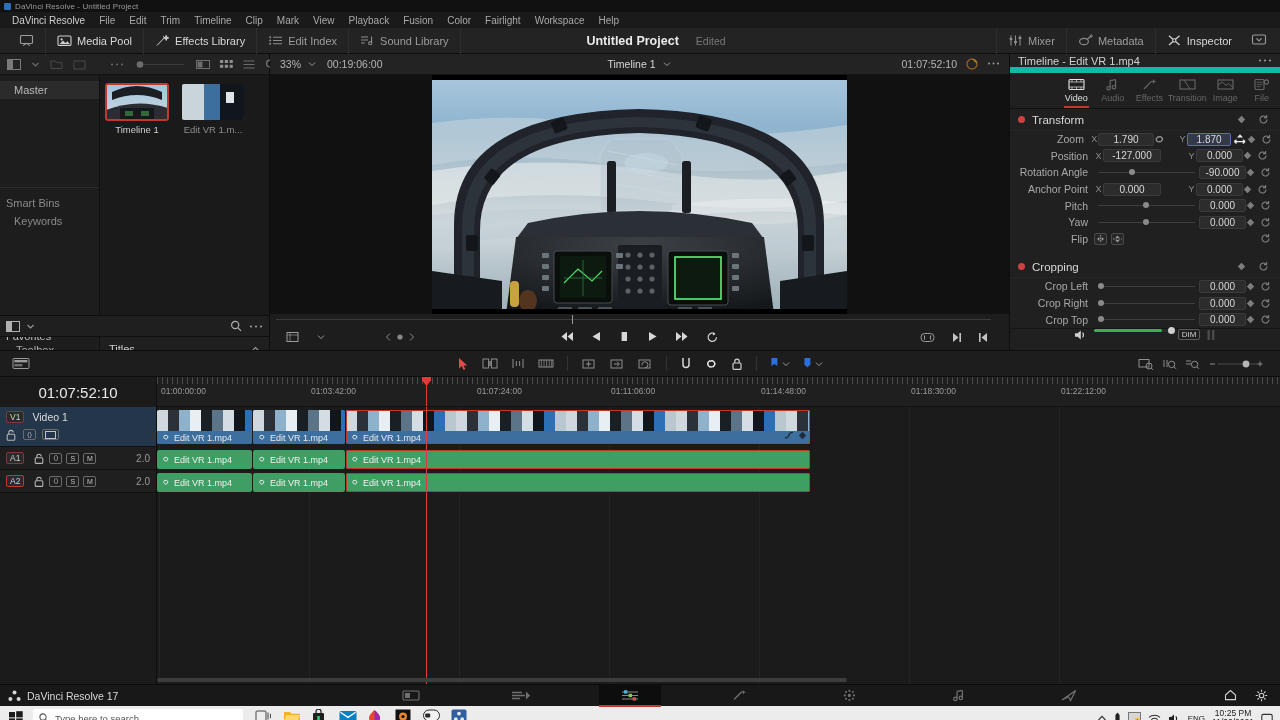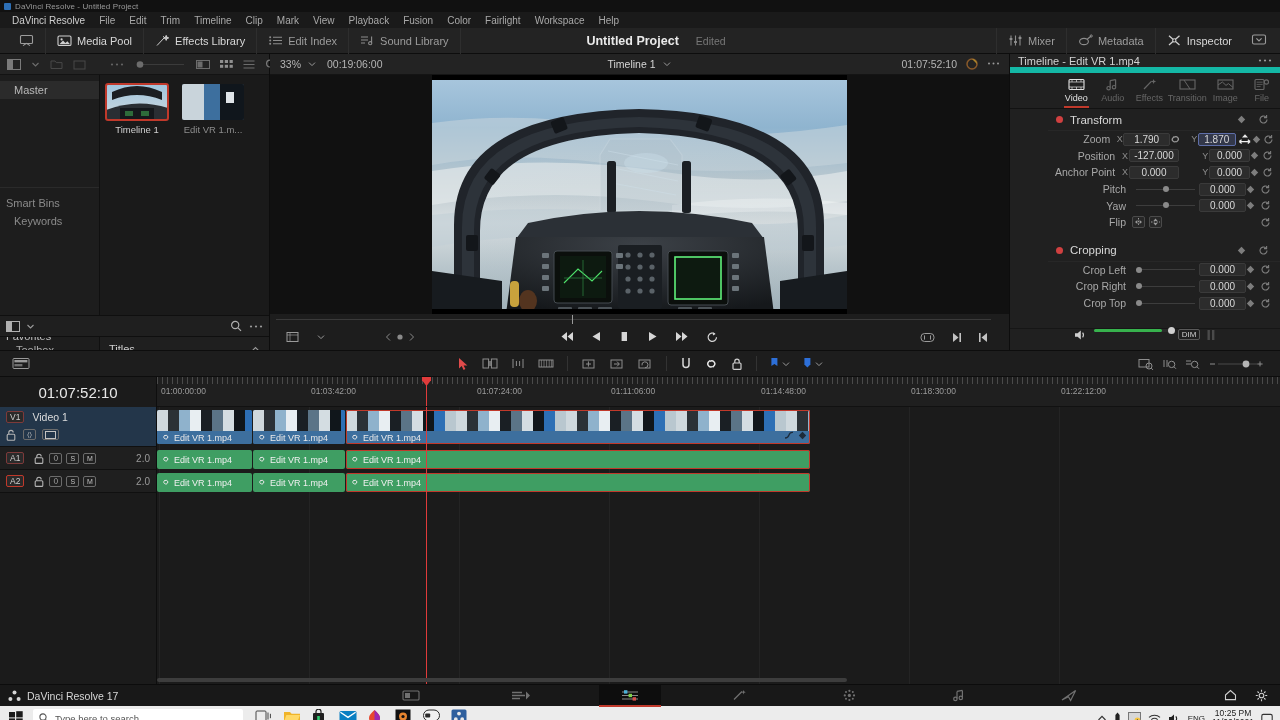--- a/index.html
+++ b/index.html
@@ -93,21 +93,21 @@
 
   
   .inspector{ width:270px; background:#202020; display:flex; flex-direction:column;}
   .insp-title{ height:19px; background:#232323; display:flex; align-items:center; justify-content:space-between;
                padding:0 8px; font-size:11px; color:#d2d2d2; border-bottom:6px solid #14b8a6;}
   .insp-tabs{ display:flex; height:36px; border-bottom:1px solid #121212; background:#202020;padding-left:48px;}
   .insp-tab{ flex:1; display:flex; flex-direction:column; align-items:center; justify-content:center; gap:2px;
              font-size:9px; color:#666; position:relative; }
   .insp-tab.active{ color:#e2e2e2; }
   .insp-tab.active:after{ content:""; position:absolute; bottom:0; left:16%; right:16%; height:2px; background:#c0392b;}
-  .insp-body{ flex:1; overflow:hidden; position:relative;padding-left:38px;}
+  .insp-body{ flex:1; overflow:hidden; position:relative;}
   .sec-head{ display:flex; align-items:center; height:22px; padding:0 8px; gap:7px; border-bottom:1px solid #272727;}
   .dot-red{ width:7px; height:7px; border-radius:50%; background:#d04040; }
   .sec-head .nm{ flex:1; font-size:11.5px; color:#d8d8d8; }
   .prow{ display:flex; align-items:center; height:16.6px; padding-right:6px; font-size:10.5px; color:#a8a8a8;}
   .plabel{ width:84px; text-align:right; padding-right:6px; white-space:nowrap;}
   .axis{ font-size:9px; color:#8d8d8d; width:9px; text-align:center;}
   .nbox{ width:47px; height:13px; background:#2c2c2c; border:1px solid #3a3a3a; border-radius:2px;
          text-align:center; font-size:10px; line-height:12px; color:#d8d8d8;}
   .nbox.wide{ width:58px; }
   .nbox.hl{ border-color:#5e6ea8; background:#33384a;}
@@ -833,20 +833,39 @@
               </svg>
             </span>
           </div>
           <div class="prow">
             <div class="plabel">Position</div>
             <span class="axis">X</span>
             <span class="nbox wide">-127.000</span>
             <span style="width: 26px; text-align: center; color: rgb(138, 138, 138);"></span>
             <span class="axis">Y</span>
             <span class="nbox">0.000</span>
+            <span class="kf">
+              <svg width="9" height="9" viewBox="0 0 9 9">
+                <path d="M4.5 .8 L8.2 4.5 L4.5 8.2 L.8 4.5Z" fill="#7d7d7d"></path>
+              </svg>
+            </span>
+            <span class="rst">
+              <svg width="11" height="11" viewBox="0 0 11 11">
+                <path d="M9 5.5a3.5 3.5 0 1 1-1.3-2.7" fill="none" stroke="#7d7d7d" stroke-width="1.1"></path>
+                <path d="M8.6 1v2.6H6" fill="none" stroke="#7d7d7d" stroke-width="1.1"></path>
+              </svg>
+            </span>
+          </div>
+          <div class="prow">
+            <div class="plabel">Rotation Angle</div>
+            <span class="slider">
+              <span class="trk"></span>
+              <span class="knob" style="left:32%"></span>
+            </span>
+            <span class="nbox">-90.000</span>
             <span class="kf">
               <svg width="9" height="9" viewBox="0 0 9 9">
                 <path d="M4.5 .8 L8.2 4.5 L4.5 8.2 L.8 4.5Z" fill="#7d7d7d"></path>
               </svg>
             </span>
             <span class="rst">
               <svg width="11" height="11" viewBox="0 0 11 11">
                 <path d="M9 5.5a3.5 3.5 0 1 1-1.3-2.7" fill="none" stroke="#7d7d7d" stroke-width="1.1"></path>
                 <path d="M8.6 1v2.6H6" fill="none" stroke="#7d7d7d" stroke-width="1.1"></path>
               </svg>

